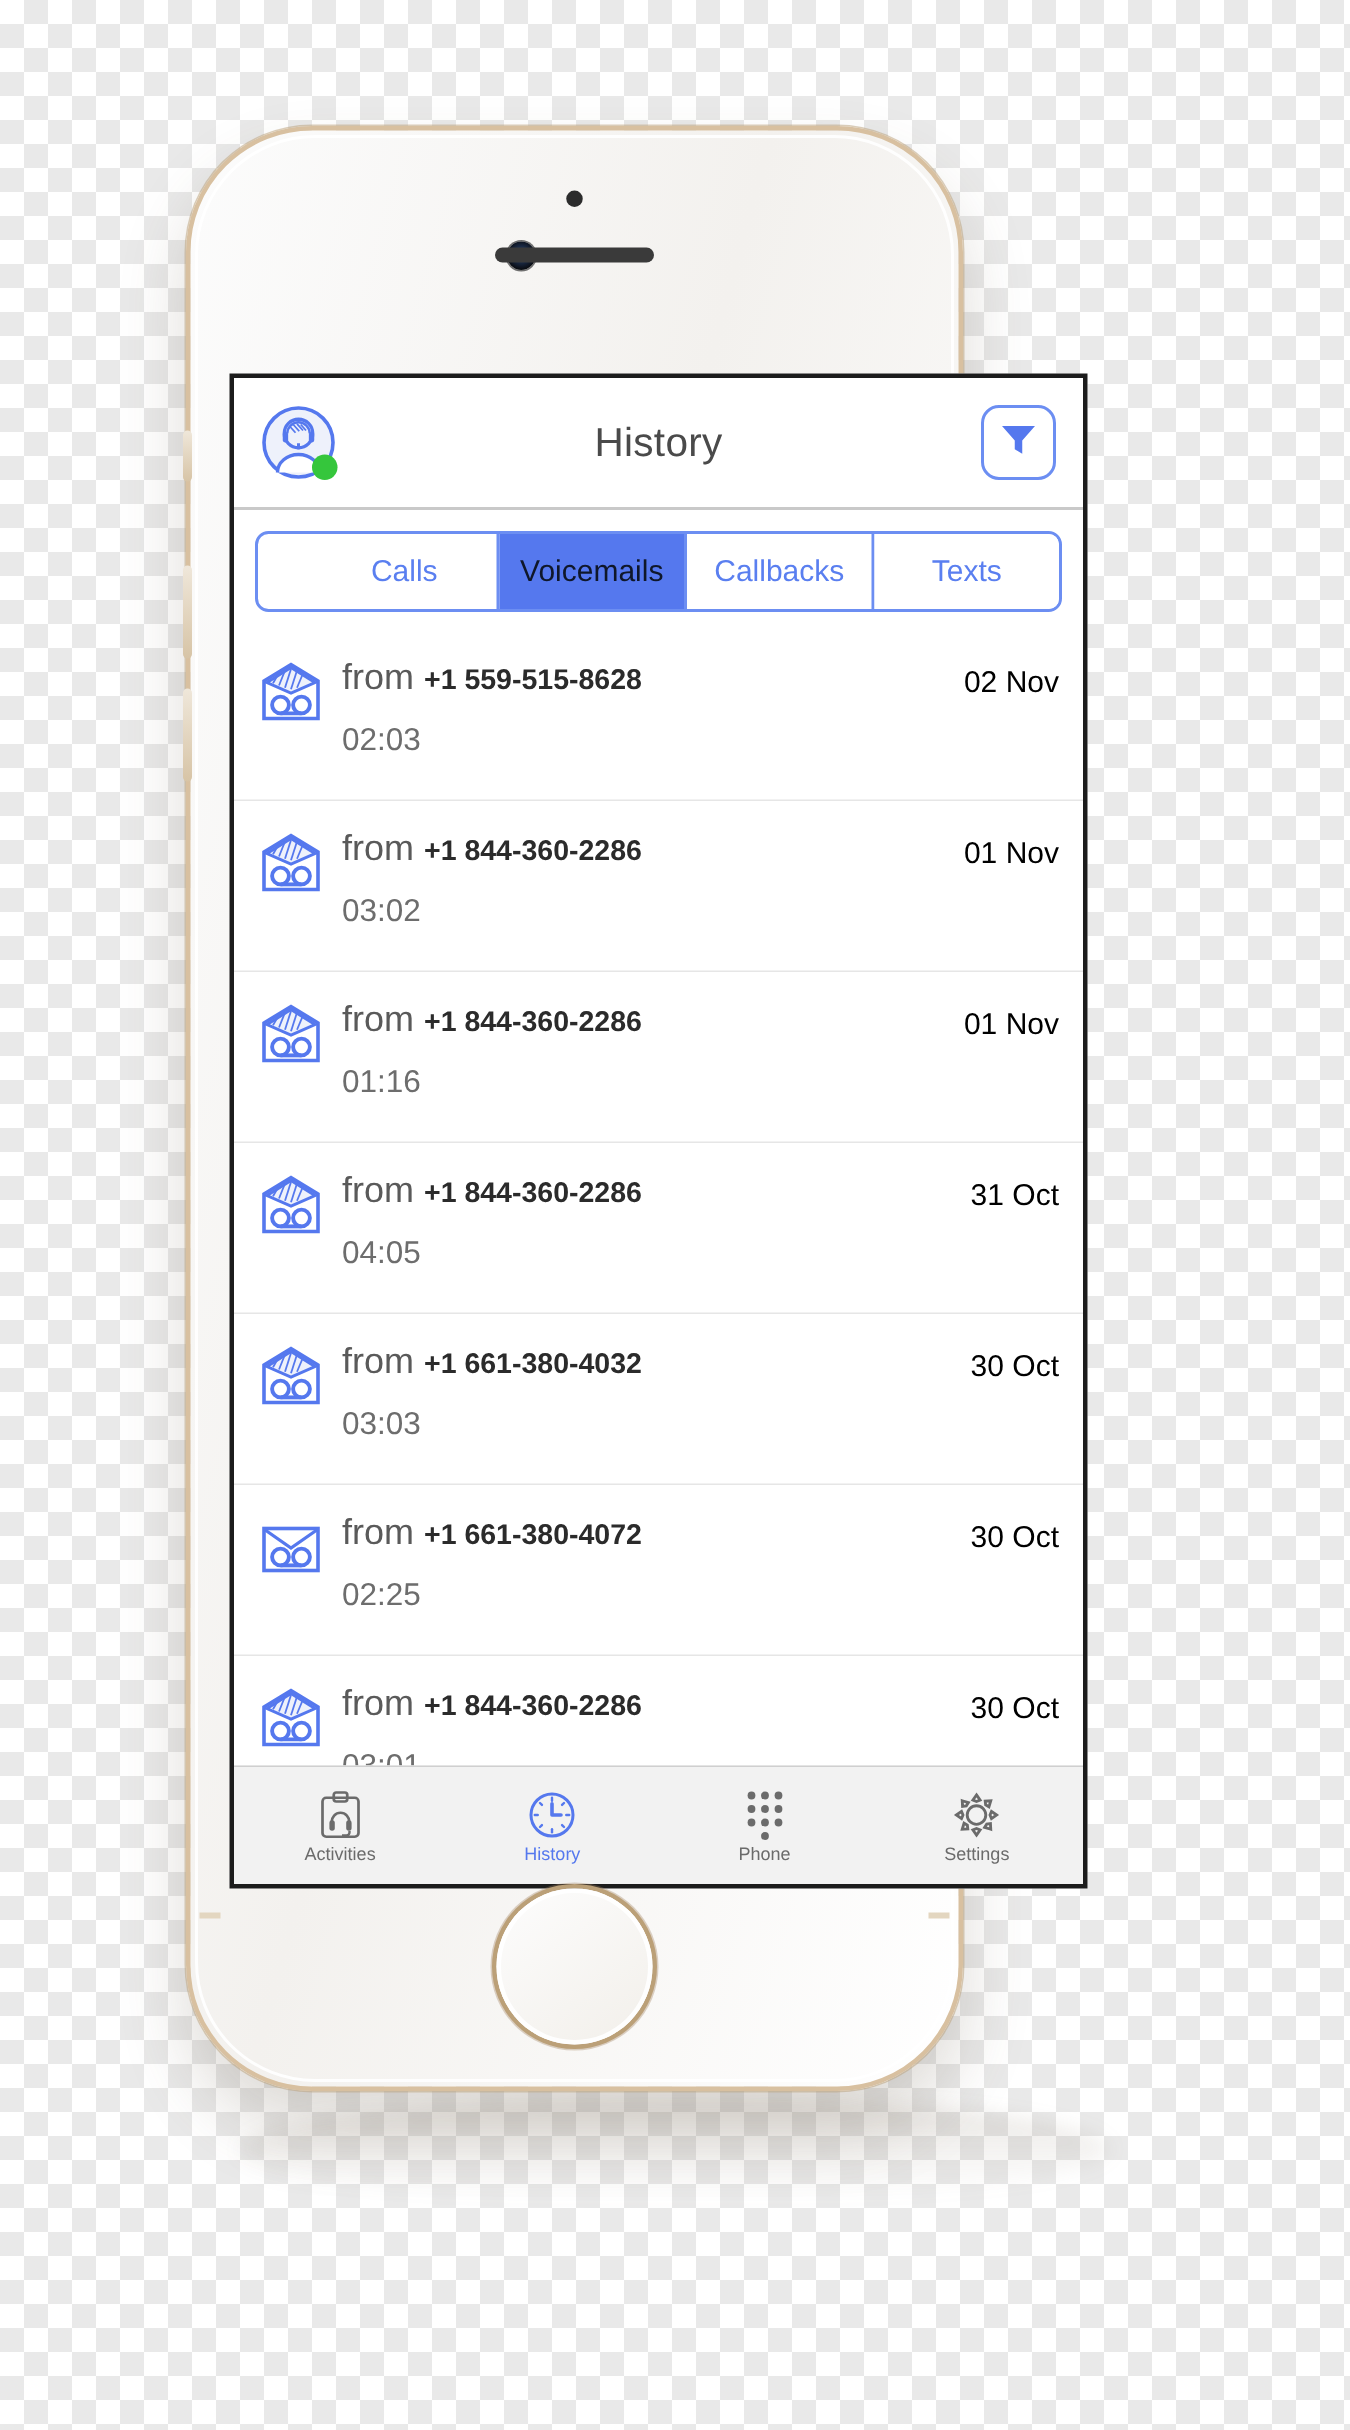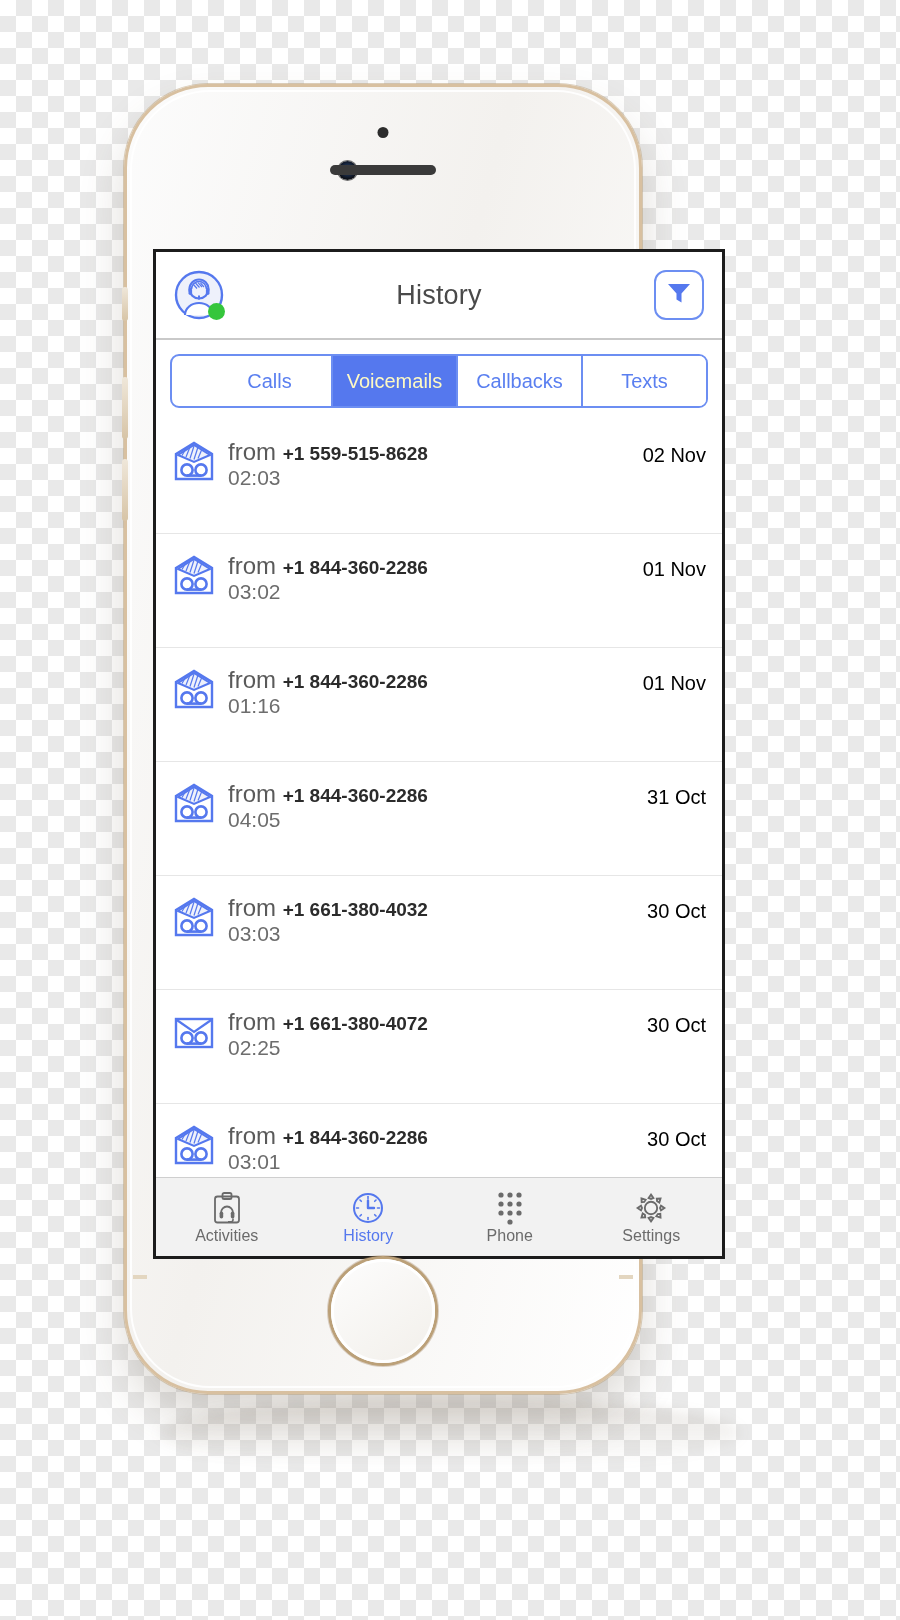--- a/index.html
+++ b/index.html
@@ -183,21 +183,21 @@
     font-size: 20px;
     color: #5a7ff0;
     background: #ffffff;
     border-right: 2px solid #6c8ef2;
     cursor: pointer;
     box-sizing: border-box;
   }
   .seg:last-child { border-right: none; }
   .seg.active {
     background: #5578ee;
-    color: #fef9c3;
+    color: #0f172a;
   }
 
   
   #vm-list {
     flex: 1 1 auto;
     overflow: hidden;
     background: #ffffff;
   }
   .vm-row {
     display: flex;
@@ -221,21 +221,21 @@
     font-size: 24px;
     color: #5a5a5a;
     white-space: nowrap;
   }
   .vm-line1 .num {
     font-weight: bold;
     color: #2b2b2b;
     font-size: 19px;
   }
   .vm-duration {
-    margin-top: 0;
+    margin-top: 16px;
     font-size: 21px;
     color: #6d6d6d;
   }
   .vm-date {
     flex: 0 0 auto;
     font-size: 20px;
     color: #000000;
     padding-top: 8px;
     white-space: nowrap;
   }
@@ -255,21 +255,21 @@
     flex-direction: column;
     align-items: center;
     justify-content: center;
     gap: 3px;
     cursor: pointer;
     color: #6b6b6b;
   }
   .tab.active { color: #5578ee; }
   .tab .ticon { height: 34px; display: flex; align-items: center; }
   .tab .ticon svg { display: block; }
-  .tab .tlabel { font-size: 16px; line-height: 1; }
+  .tab .tlabel { font-size: 12px; line-height: 1; }
 
   
   #home-button {
     position: absolute;
     left: 50%;
     transform: translateX(-50%);
     bottom: 28px;
     width: 104px; height: 104px;
     border-radius: 50%;
     background: linear-gradient(145deg,#fdfdfd,#f2efea);

